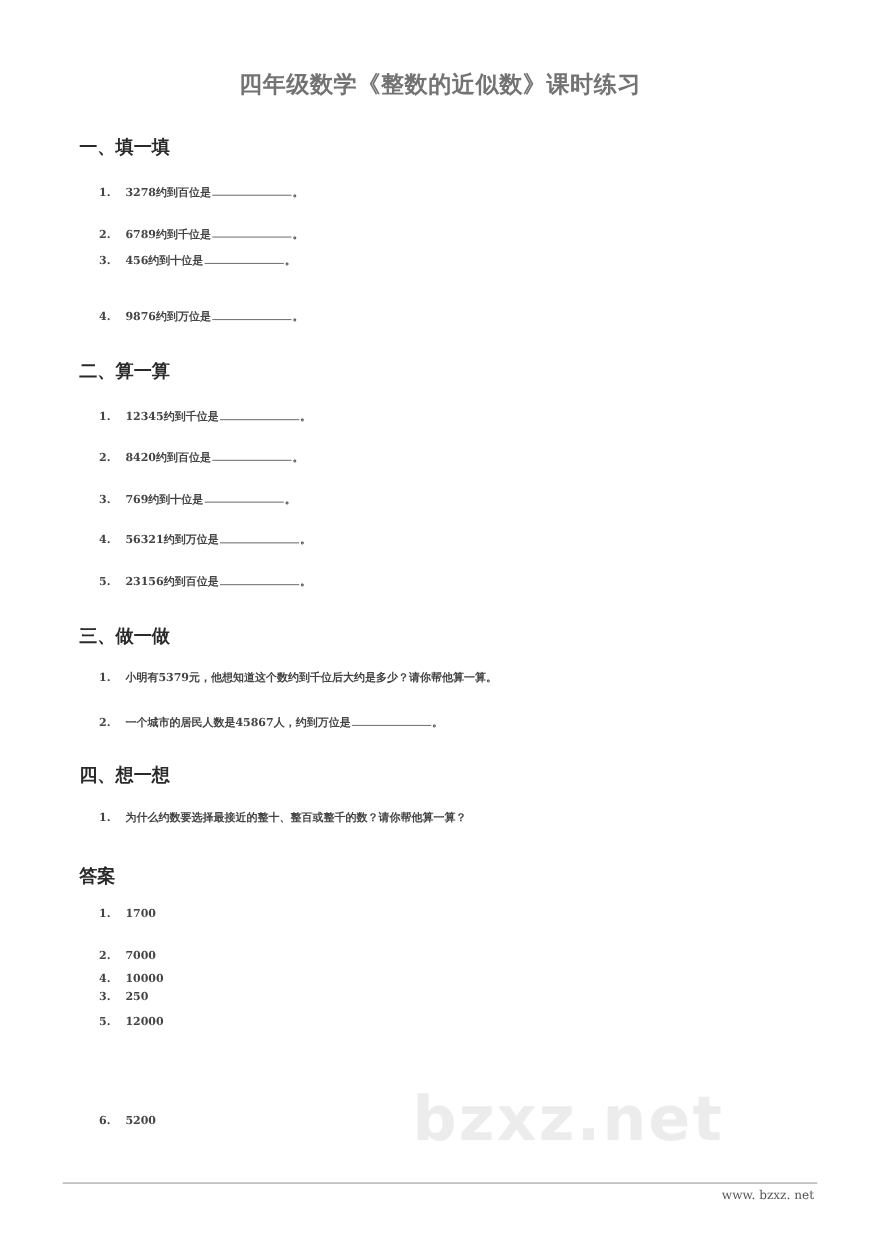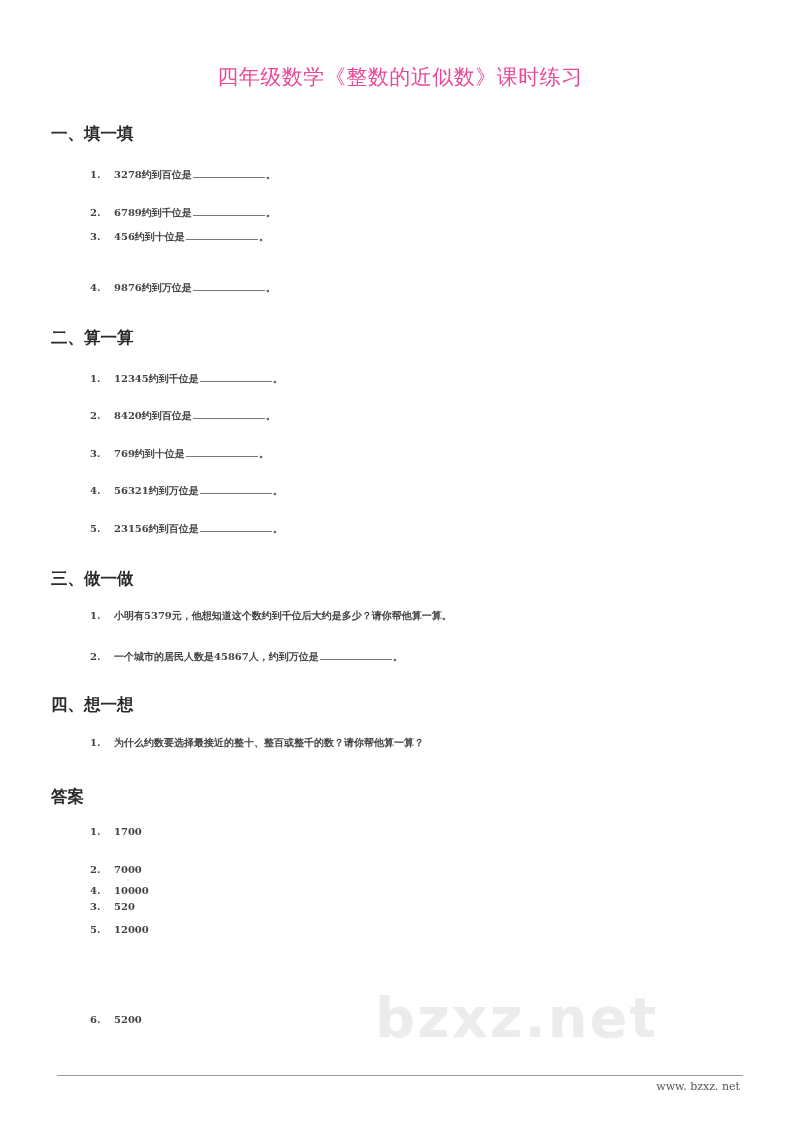--- a/index.html
+++ b/index.html
@@ -3,26 +3,26 @@
 <meta charset="utf-8">
 <style>
   html, body { margin: 0; padding: 0; }
   body {
     width: 800px; height: 1130px; position: relative; overflow: hidden;
     background: #ffffff; color: #333;
     font-family: "DejaVu Serif", "Liberation Serif", serif;
   }
   .title {
     position: absolute; left: 0; right: 0; top: 63px;
-    text-align: center; font-size: 21px; font-weight: normal; color: #ec4899;
+    text-align: center; font-size: 21px; font-weight: bold; color: #737373;
     font-family: "DejaVu Sans", "Liberation Sans", sans-serif;
     letter-spacing: 0.5px;
   }
   .heading {
-    position: absolute; left: 51px; font-size: 16.5px; font-weight: bold; color: #2a2a2a;
+    position: absolute; left: 72px; font-size: 16.5px; font-weight: bold; color: #2a2a2a;
     font-family: Liberation Mono, monospace;
     text-align: center;
   }
   .item {
     position: absolute; left: 90px; font-size: 10px; color: #444; white-space: nowrap; font-weight: bold;
   }
   .item .num { display: inline-block; width: 24px; }
   .blank {
     display: inline-block; width: 72px; border-bottom: 1px solid #777;
     height: 12px; vertical-align: baseline; margin: 0 1px;
@@ -60,20 +60,20 @@
 <div class="heading" style="top:568px">三、做一做</div>
 <div class="item" style="top:609px"><span class="num">1.</span><span>小明有5379元，他想知道这个数约到千位后大约是多少？请你帮他算一算。</span></div>
 <div class="item" style="top:647px"><span class="num">2.</span><span>一个城市的居民人数是45867人，约到万位是</span><span class="blank"></span><span>。</span></div>
 
 <div class="heading" style="top:694px">四、想一想</div>
 <div class="item" style="top:736px"><span class="num">1.</span><span>为什么约数要选择最接近的整十、整百或整千的数？请你帮他算一算？</span></div>
 
 <div class="heading" style="top:786px">答案</div>
 <div class="item" style="top:826px"><span class="num">1.</span><span>1700</span></div>
 <div class="item" style="top:864px"><span class="num">2.</span><span>7000</span></div>
-<div class="item" style="top:901px"><span class="num">3.</span><span>520</span></div>
+<div class="item" style="top:901px"><span class="num">3.</span><span>250</span></div>
 <div class="item" style="top:885px"><span class="num">4.</span><span>10000</span></div>
 <div class="item" style="top:924px"><span class="num">5.</span><span>12000</span></div>
 <div class="item" style="top:1014px"><span class="num">6.</span><span>5200</span></div>
 
 <div class="watermark">bzxz.net</div>
 <div class="footer-line"></div>
 <div class="footer-url">www. bzxz. net</div>
 
 </body></html>

